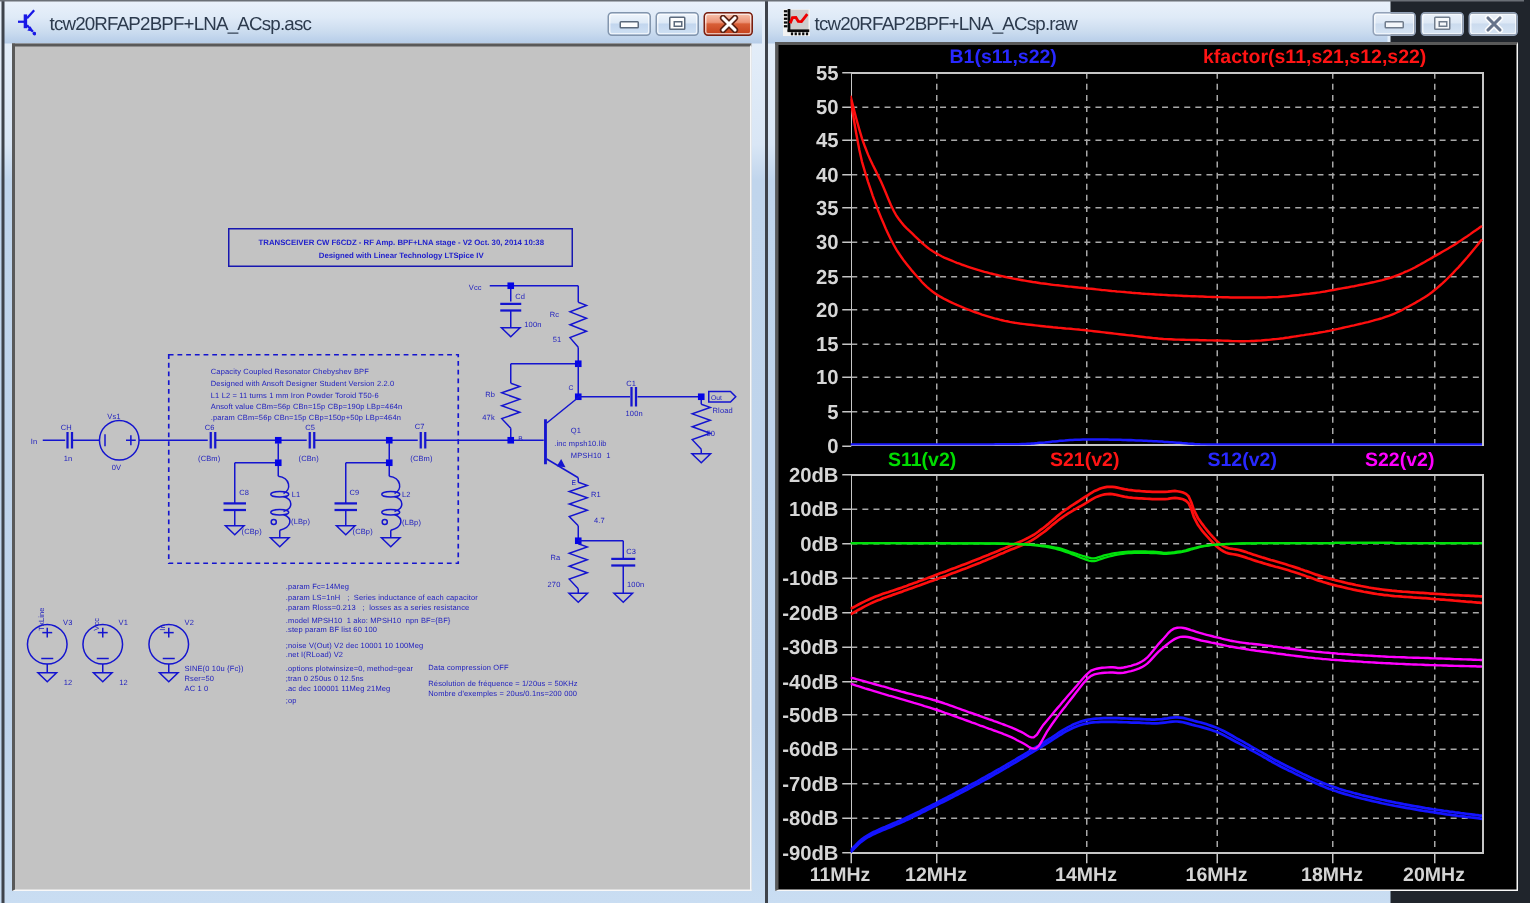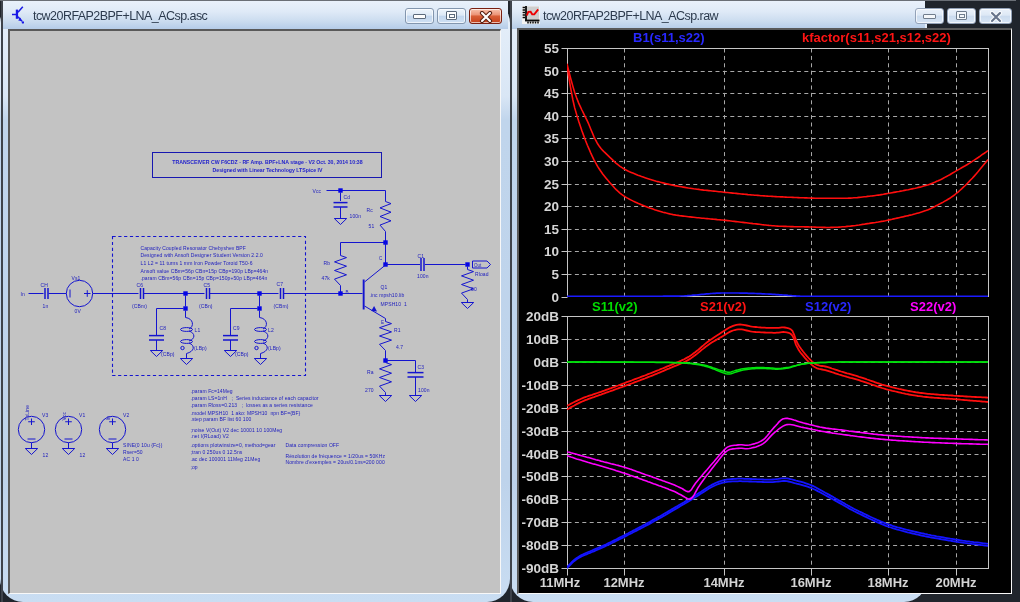--- a/index.html
+++ b/index.html
@@ -1,14 +1,14 @@
 <!DOCTYPE html>
 <html><head><meta charset="utf-8"><style>
 html,body{margin:0;padding:0;width:1020px;height:602px;overflow:hidden;background:#20252c;font-family:"Liberation Sans",sans-serif;}
-.win{position:absolute;top:0;height:602px;border-radius:23px;}
+.win{position:absolute;top:0;height:602px;}
 .tbar{position:absolute;left:2px;top:1px;right:2px;height:28px;}
 .ticon{position:absolute;left:12px;top:6px;width:20px;height:20px;}
 .ttext{position:absolute;left:33px;top:8.5px;font-size:12.5px;letter-spacing:-0.55px;color:#2c3a4d;white-space:nowrap;}
 .btn{position:absolute;top:8px;height:14px;border:1px solid;border-radius:3px;box-shadow:inset 0 0 0 1px rgba(255,255,255,0.65);}
 .client{position:absolute;left:7px;top:28px;width:495px;height:566px;border-top:2px solid #595959;border-left:2px solid #595959;border-right:1px solid #f8f8f8;border-bottom:1px solid #f8f8f8;box-sizing:border-box;}
 #lwin .client{left:8px;top:29px;width:493px;height:565px;}
 .dark{position:absolute;top:0;width:2px;height:602px;background:#3e434b;}
 </style></head><body>
 <div id="lwin">
     <div class="win" style="left:0px;width:510px;background:linear-gradient(180deg,#e7f0fa 0%,#d9e6f5 16%,#c0d5ec 20%,#bed3eb 80%,#c9ddf2 100%)">

